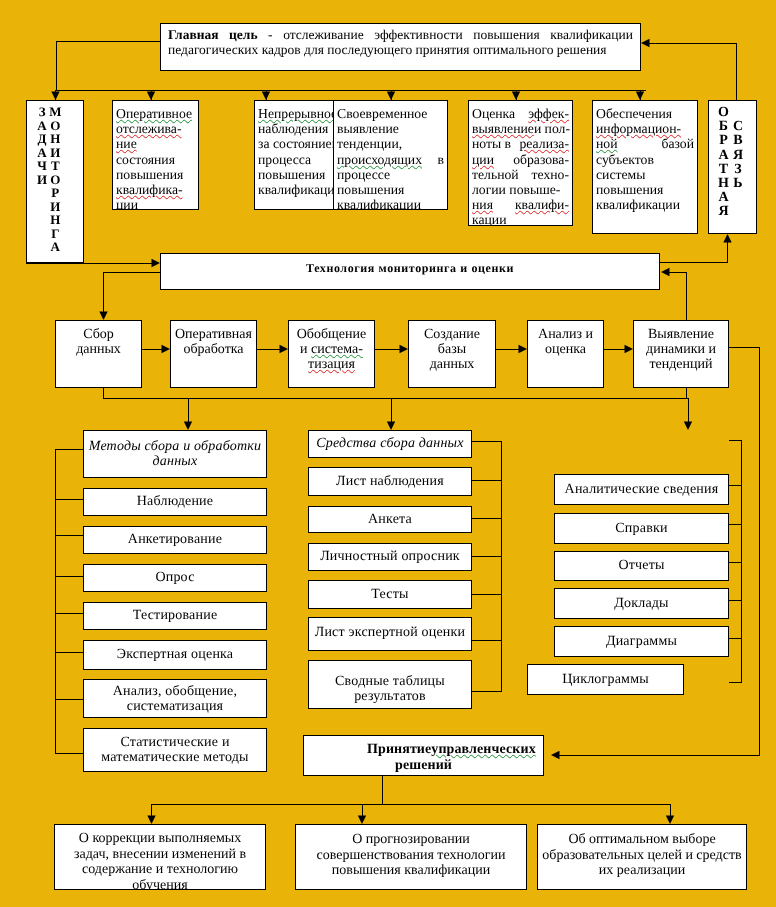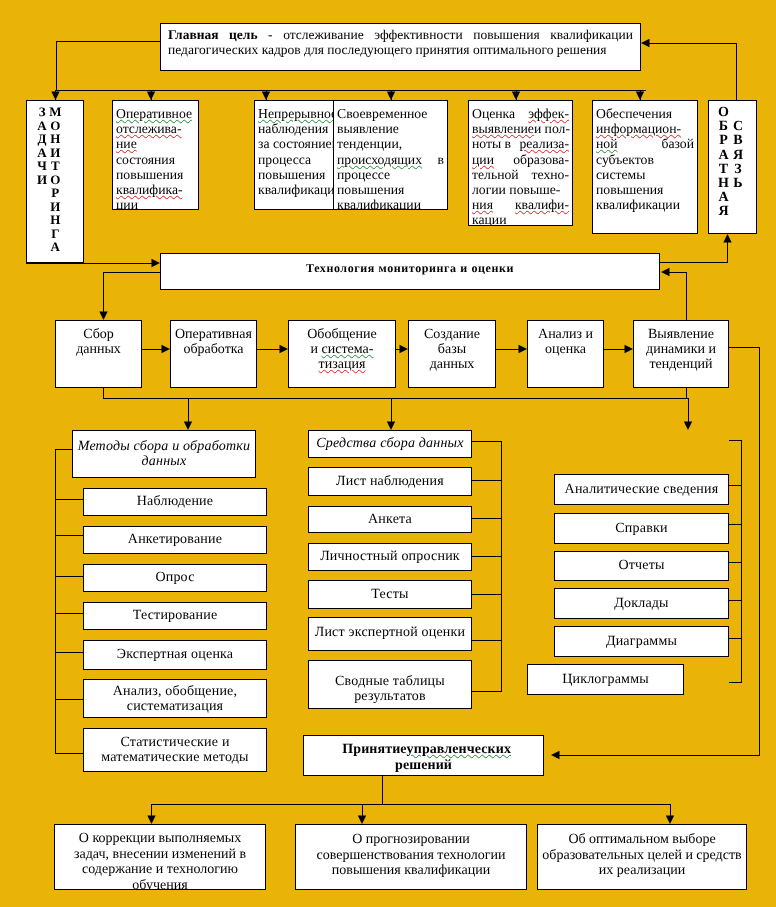--- a/index.html
+++ b/index.html
@@ -16,21 +16,21 @@
   .just{text-align:justify;text-align-last:left;}
   .vcolwrap{position:absolute;left:0;right:0;top:0;bottom:0;display:flex;justify-content:center;}
   .vcol{display:flex;flex-direction:column;align-items:center;font-weight:bold;}
   .red{text-decoration:underline wavy #e01b1b;text-decoration-thickness:1px;text-underline-offset:1px;}
   .grn{text-decoration:underline wavy #17912f;text-decoration-thickness:1px;text-underline-offset:1px;}
   .lines{text-align:left;}
   .lines .ln{display:flex;white-space:nowrap;}
   .lines .ln.sp{justify-content:space-between;}
   .lines .ln > span{flex:0 0 auto;}
   .lines.ctr .ln{justify-content:center;}
-  .lines.ctr .ln.sp{justify-content:flex-end;margin-left:31px;}
+  .lines.ctr .ln.sp{justify-content:space-between;margin-left:31px;}
 </style>
 </head>
 <body>
 
 <div id="canvas">
 
 <svg class="wires" viewBox="0 0 776 907" shape-rendering="crispEdges">
   <g id="wiregroup" stroke="#000" stroke-width="1" fill="none" stroke-linecap="square">
         <polyline points="56,41 56,90 645,90"></polyline>
         <polyline points="160,41 56,41"></polyline>
@@ -304,34 +304,34 @@
 <div class="box" style="left:160px;top:253px;width:500px;height:37px;">
   <div class="tx" style="top:7px;font-size:12px;font-weight:bold;letter-spacing:0.6px;">Технология мониторинга и оценки</div>
 </div>
 
 <div class="box" style="left:55px;top:320px;width:87px;height:68px;">
   <div class="tx" style="top:6px;font-size:14px;line-height:15.2px;letter-spacing:0px;width:62px;margin:0 auto;left:0;right:0;">Сбор данных</div>
 </div>
 <div class="box" style="left:170px;top:320px;width:87px;height:68px;">
   <div class="tx" style="top:6px;font-size:14px;line-height:15.2px;letter-spacing:0px;">Оперативная обработка</div>
 </div>
-<div class="box" style="left:288px;top:320px;width:108px;height:68px;padding-left:33px;">
+<div class="box" style="left:288px;top:320px;width:87px;height:68px;padding-left:33px;">
   <div class="tx" style="top:6px;font-size:14px;line-height:15.2px;letter-spacing:0px;">Обобщение<br>и <span class="grn">система-</span><br><span class="red">тизация</span></div>
 </div>
 <div class="box" style="left:408px;top:320px;width:88px;height:68px;">
   <div class="tx" style="top:6px;font-size:14px;line-height:15.2px;letter-spacing:0px;width:60px;margin:0 auto;left:0;right:0;">Создание базы данных</div>
 </div>
 <div class="box" style="left:527px;top:320px;width:77px;height:68px;">
   <div class="tx" style="top:6px;font-size:14px;line-height:15.2px;letter-spacing:0px;">Анализ и оценка</div>
 </div>
 <div class="box" style="left:633px;top:320px;width:96px;height:68px;">
   <div class="tx" style="top:6px;font-size:14px;line-height:15.2px;letter-spacing:0px;">Выявление динамики и тенденций</div>
 </div>
 
-<div class="box" style="left:72px;top:430px;width:184px;height:48px;">
+<div class="box" style="left:83px;top:430px;width:184px;height:48px;">
   <div class="tx mid" style="font-size:14px;line-height:15.2px;font-style:italic;letter-spacing:0.2px;">Методы сбора и обработки данных</div>
 </div>
 <div class="box" style="left:83px;top:488px;width:184px;height:28px;">
   <div class="tx mid" style="font-size:14px;line-height:15.2px;letter-spacing:0.2px;">Наблюдение</div>
 </div>
 <div class="box" style="left:83px;top:526px;width:184px;height:28px;">
   <div class="tx mid" style="font-size:14px;line-height:15.2px;letter-spacing:0.2px;">Анкетирование</div>
 </div>
 <div class="box" style="left:83px;top:564px;width:184px;height:28px;">
   <div class="tx mid" style="font-size:14px;line-height:15.2px;letter-spacing:0.2px;">Опрос</div>

